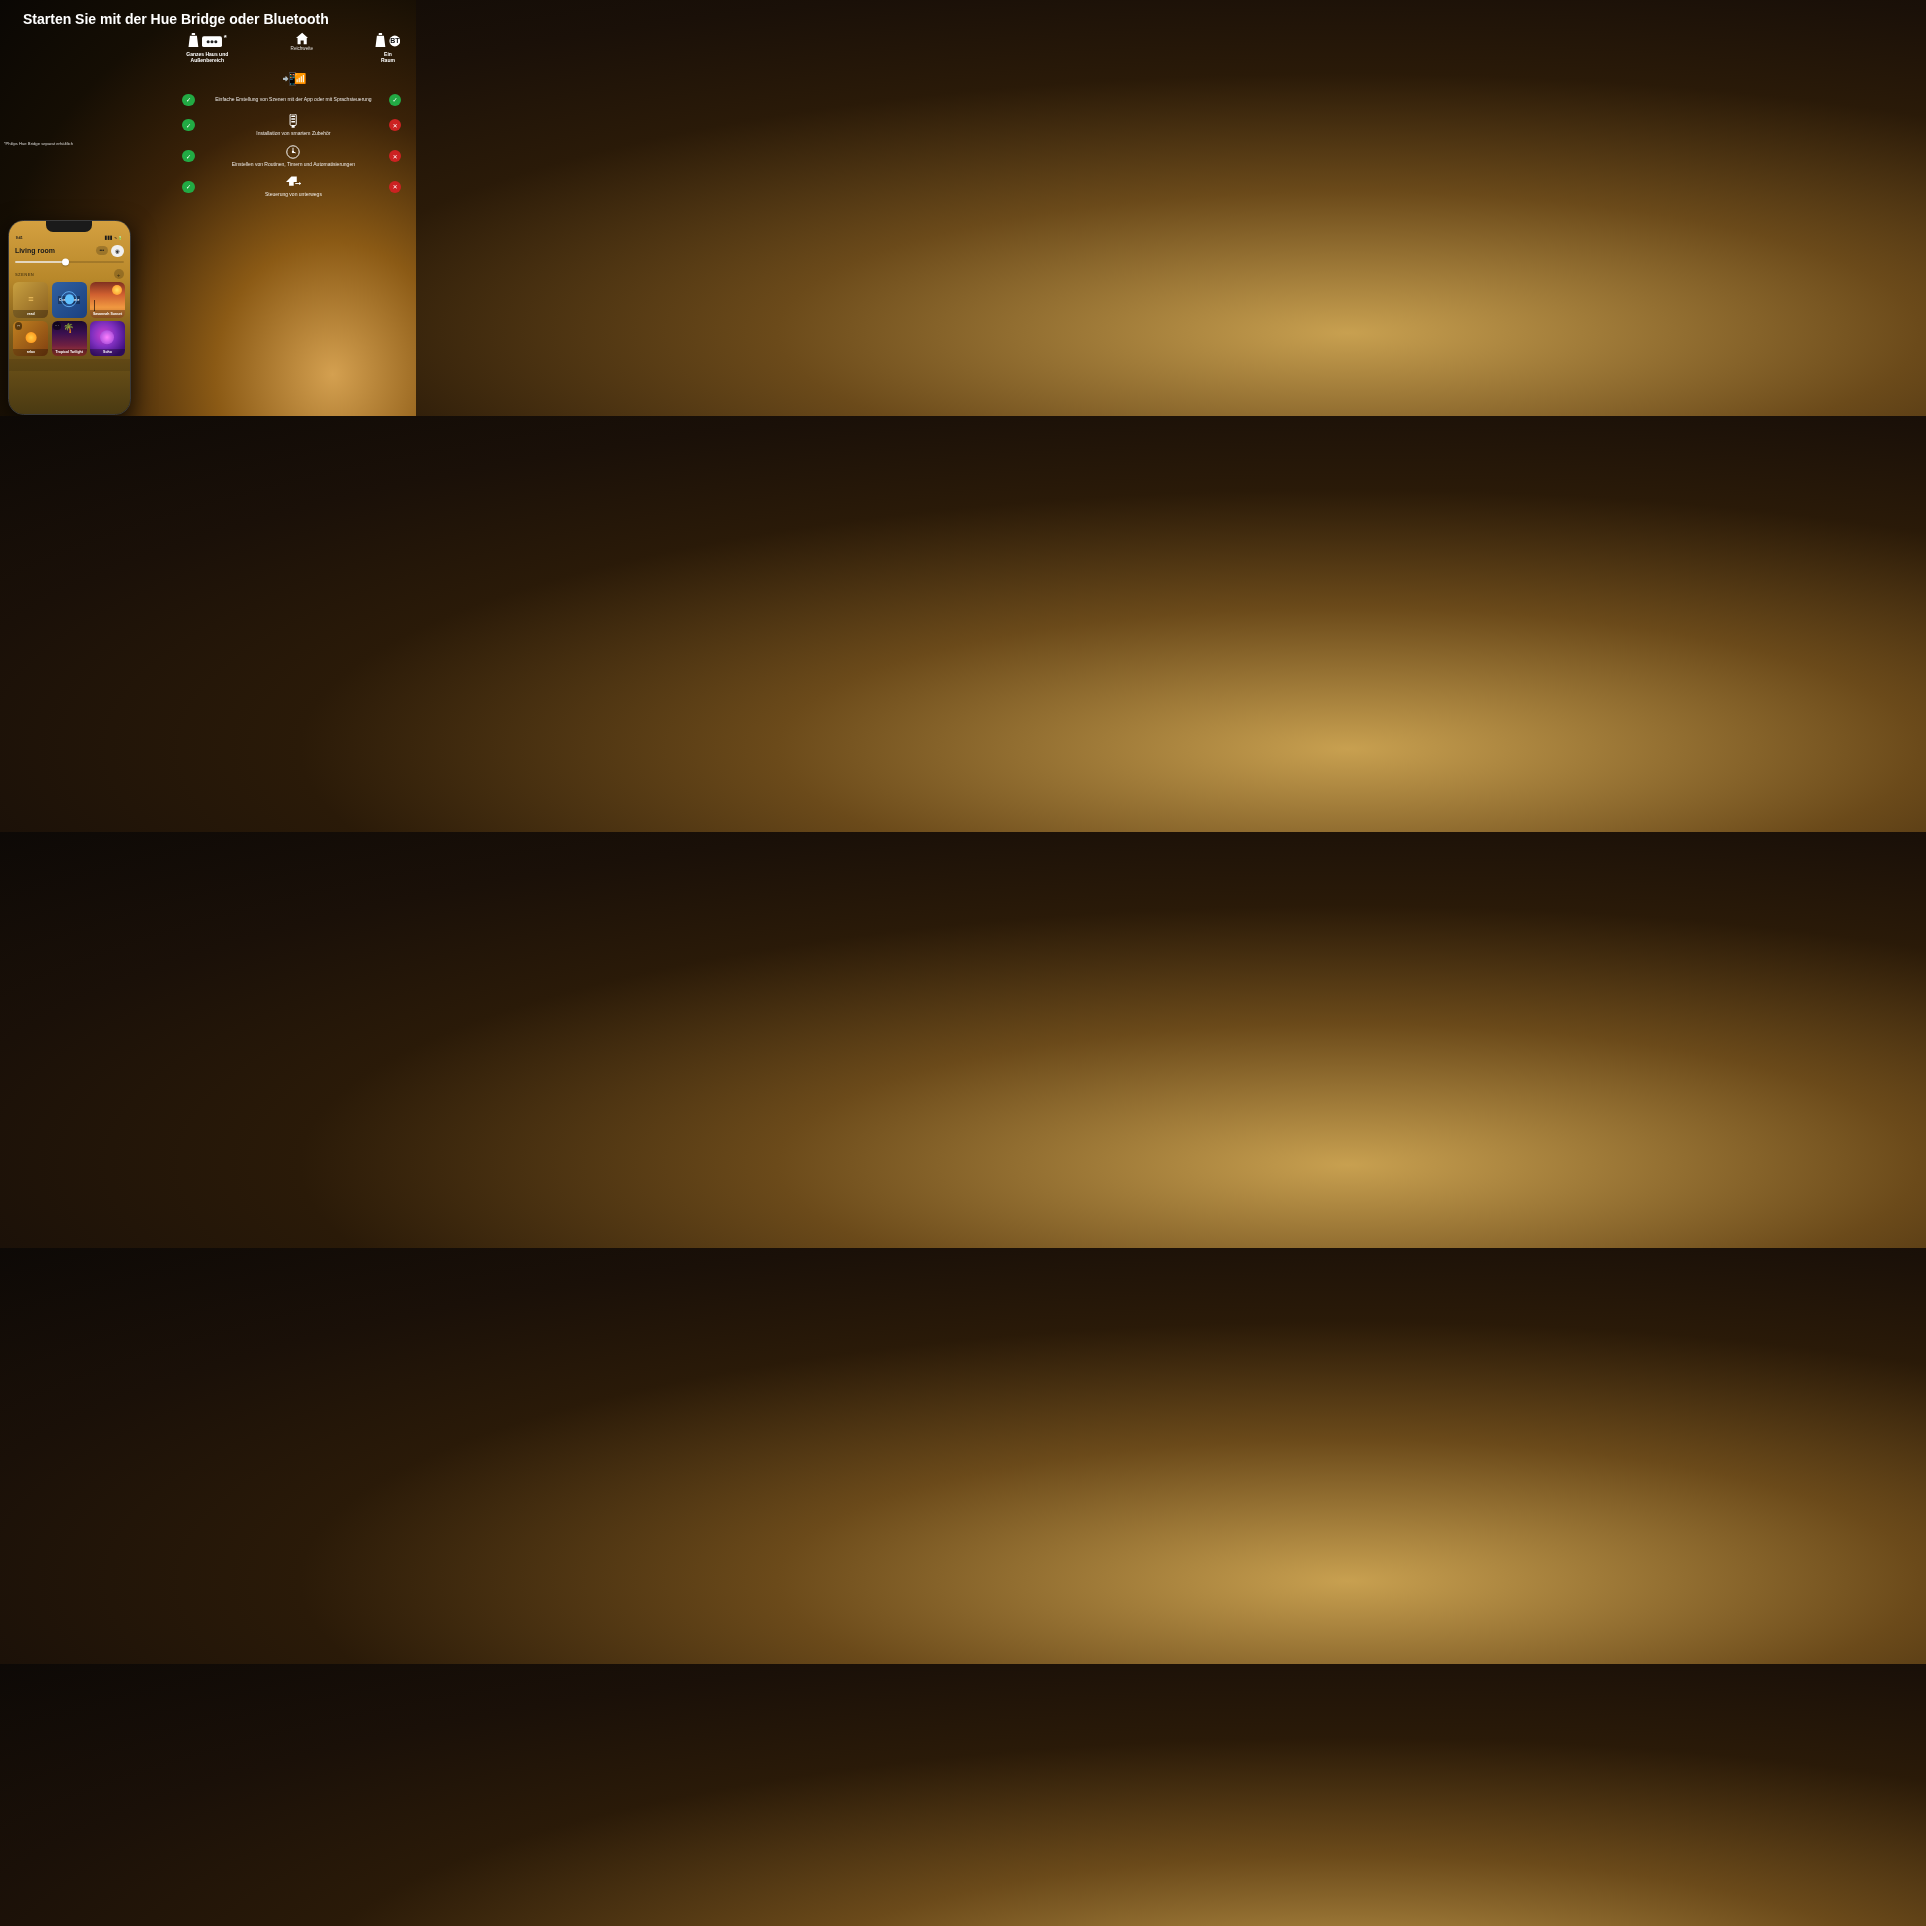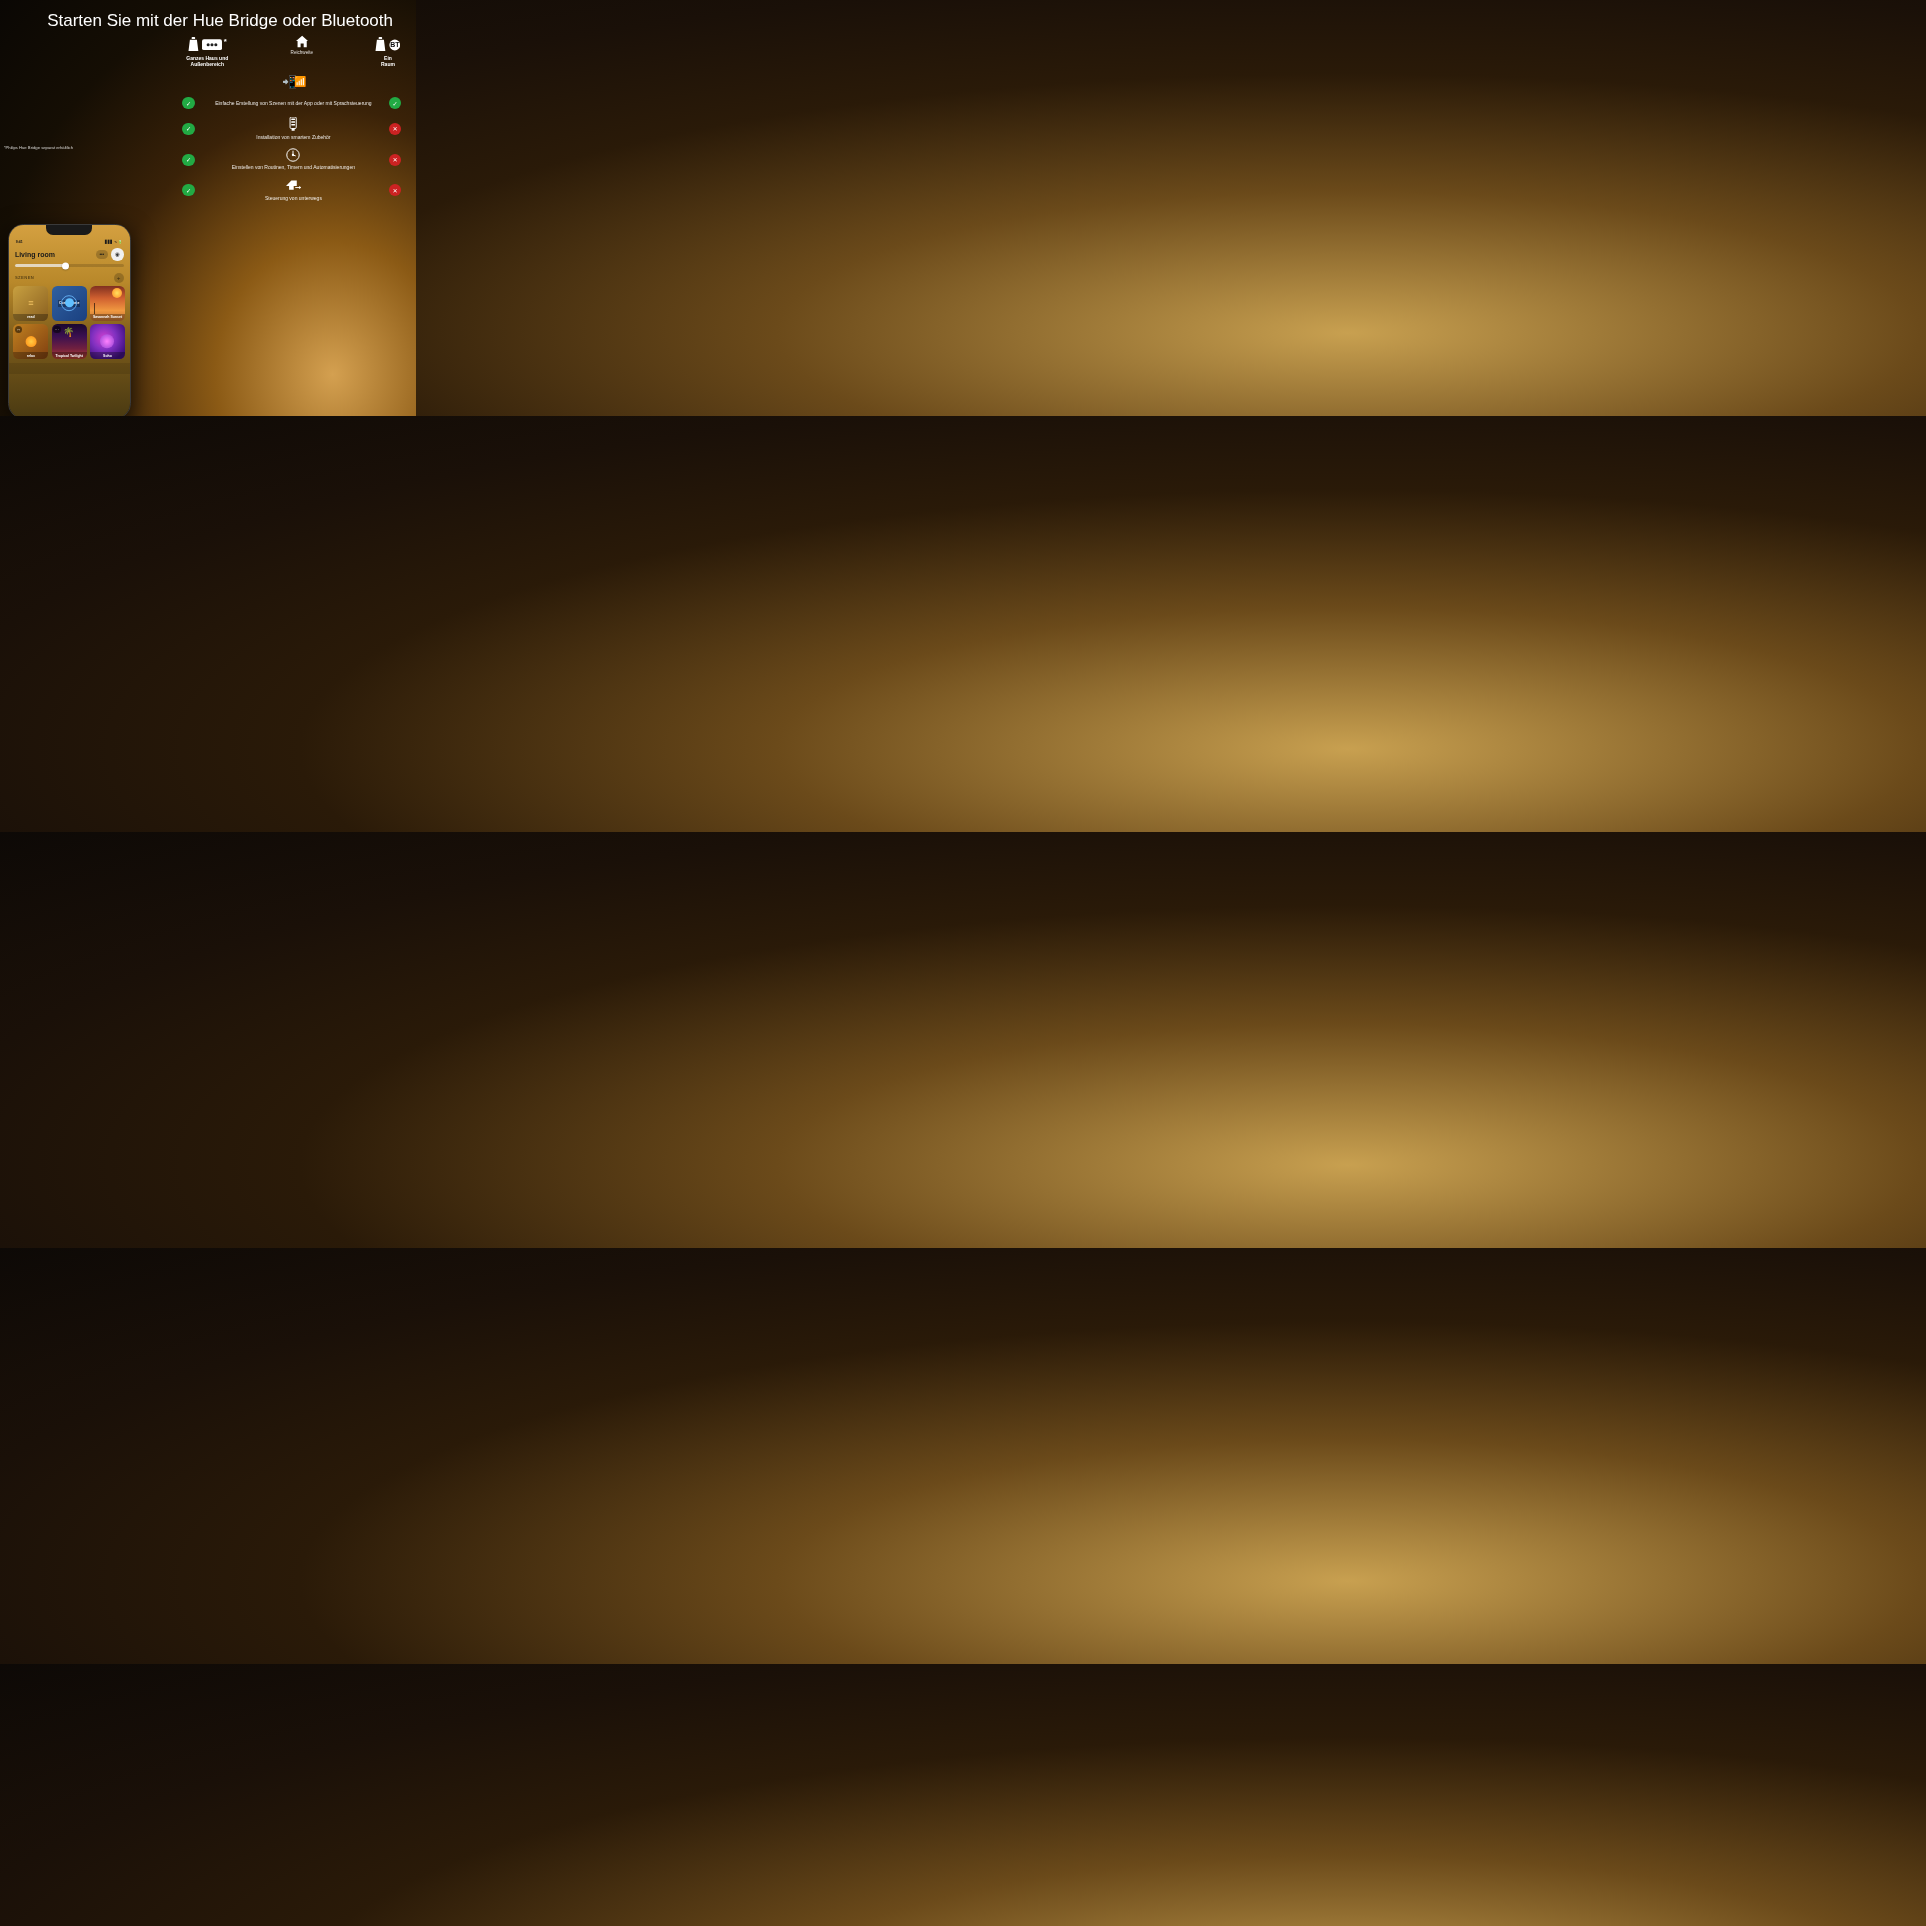--- a/index.html
+++ b/index.html
@@ -357,21 +357,21 @@
     }
 
   </style>
 </head>
 <body>
 
 <div style="width:416px;height:416px;position:relative;overflow:hidden;">
 
   <div style="position:absolute;inset:0;background:radial-gradient(ellipse at 80% 90%, #d4a050 0%, #8b5a15 25%, #3a2208 50%, #150e04 75%, #0a0704 100%);z-index:0;"></div>
 
-  <h1 class="main-title" style="position:relative;z-index:1;font-size:17px;font-weight:400;text-align:right;padding:10.8px 23px 5.8px;line-height:1.2;">Starten Sie mit der Hue Bridge oder Bluetooth</h1>
+  <h1 class="main-title" style="position:relative;z-index:1;font-size:14px;font-weight:700;text-align:left;padding:10.8px 23px 5.8px;line-height:1.2;">Starten Sie mit der Hue Bridge oder Bluetooth</h1>
 
   <div class="content-area" style="position:relative;z-index:1;">
 
     <div class="left-side">
 
       <div style="position:absolute;top:108px;left:3.9px;font-size:4.2px;color:rgba(255,255,255,0.8);z-index:5;">*Philips Hue Bridge separat erhältlich</div>
 
       <div class="phone-container">
         <div class="phone-frame">
           <div class="phone-notch"></div>

